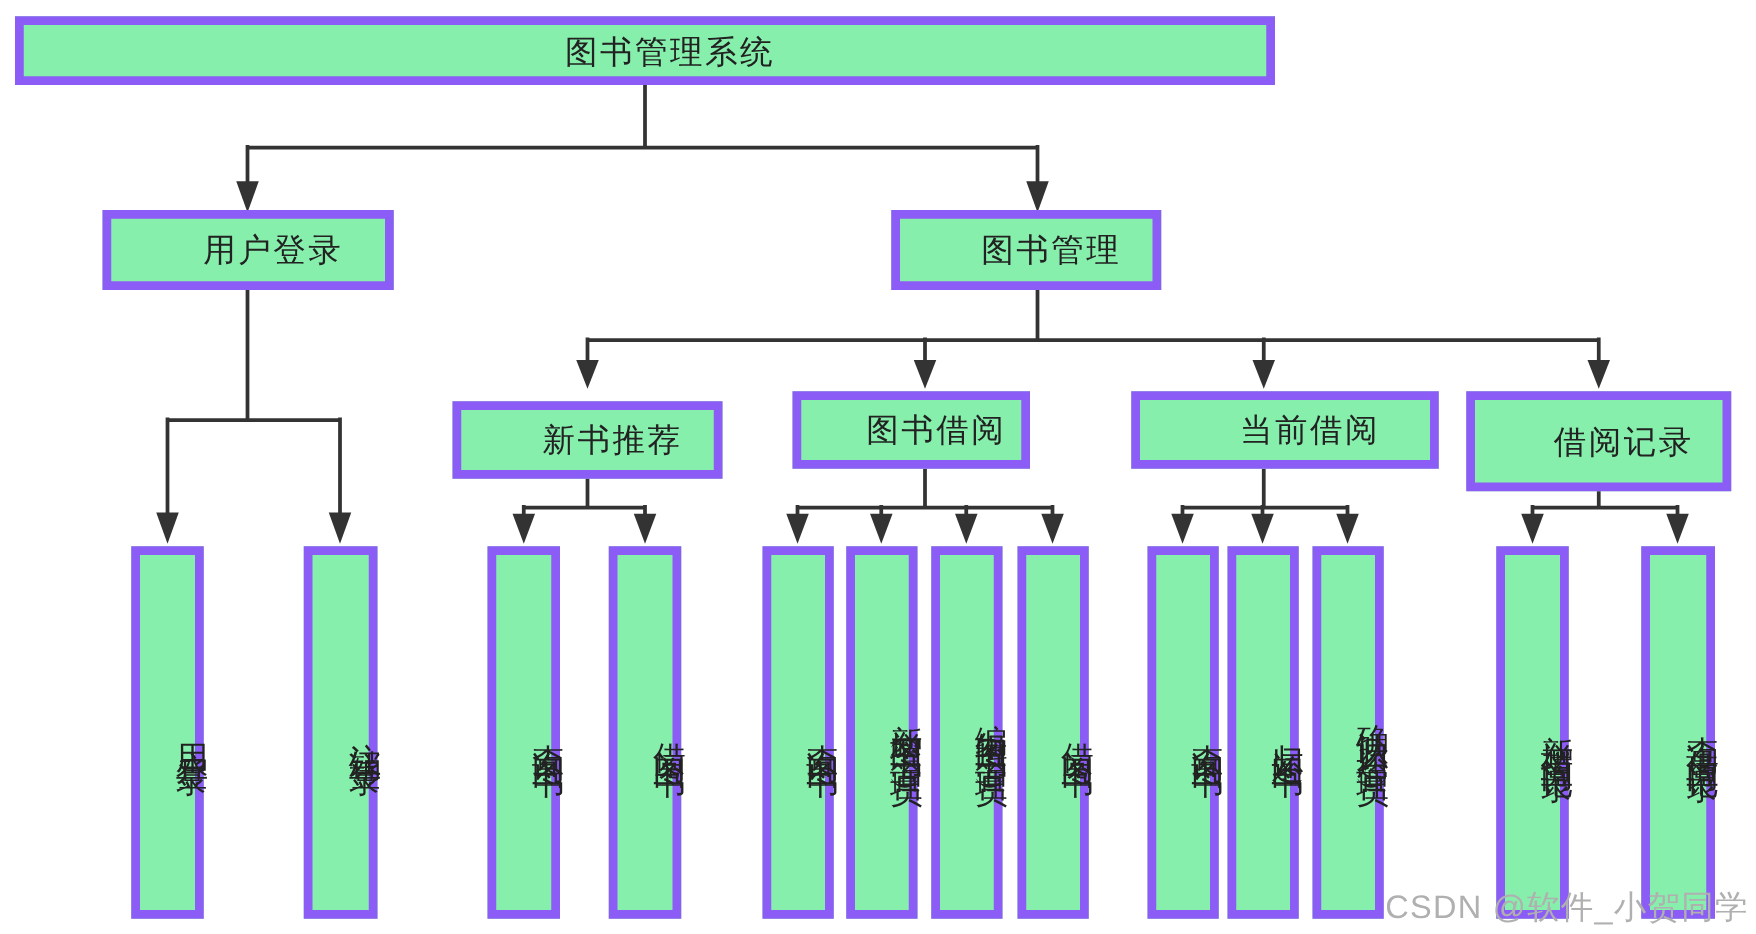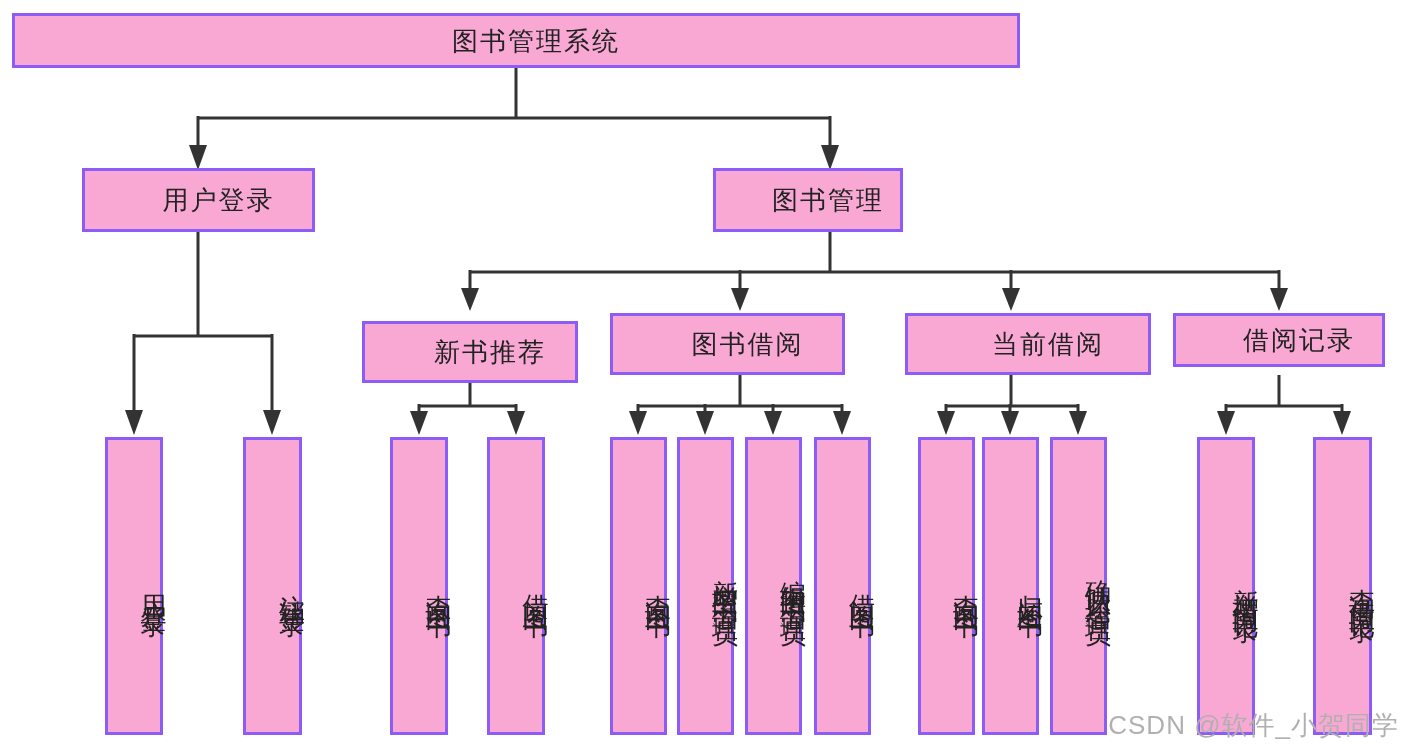--- a/index.html
+++ b/index.html
@@ -9,22 +9,22 @@
     background:#ffffff;
     overflow:hidden;
     font-family:"Liberation Sans","DejaVu Sans",sans-serif;
   }
   #connectors{position:absolute;left:0;top:0;z-index:0;}
   #connectors path{stroke:#333333;stroke-width:3;fill:none;}
   #connectors polygon{fill:#333333;stroke:none;}
   .node{
     position:absolute;
     box-sizing:border-box;
-    background:#f9a8d4;
-    border:3px solid #8b5cf6;
+    background:#86efac;
+    border:7px solid #8b5cf6;
     display:flex;
     align-items:center;
     justify-content:center;
     z-index:1;
     color:#222222;
     padding-left:40px;
   }
   .node.h .lbl{
     font-size:26px;
     letter-spacing:2px;
@@ -91,34 +91,34 @@
     <polygon points="1333,411 1351,411 1342,435"></polygon>
   </svg>
 
   <div class="node h" style="left:12px;top:13px;width:1008px;height:55px">
     <span class="lbl">图书管理系统</span>
   </div>
 
   <div class="node h" style="left:82px;top:168px;width:233px;height:64px">
     <span class="lbl">用户登录</span>
   </div>
-  <div class="node h" style="left:713px;top:168px;width:190px;height:64px">
+  <div class="node h" style="left:713px;top:168px;width:216px;height:64px">
     <span class="lbl">图书管理</span>
   </div>
 
   <div class="node h" style="left:362px;top:321px;width:216px;height:62px">
     <span class="lbl">新书推荐</span>
   </div>
-  <div class="node h" style="left:610px;top:313px;width:235px;height:62px">
+  <div class="node h" style="left:634px;top:313px;width:190px;height:62px">
     <span class="lbl">图书借阅</span>
   </div>
   <div class="node h" style="left:905px;top:313px;width:246px;height:62px">
     <span class="lbl">当前借阅</span>
   </div>
-  <div class="node h" style="left:1173px;top:313px;width:212px;height:54px">
+  <div class="node h" style="left:1173px;top:313px;width:212px;height:80px">
     <span class="lbl">借阅记录</span>
   </div>
 
   <div class="node v" style="left:105px;top:437px;width:58px;height:298px">
     <span class="lbl">用户登录</span>
   </div>
   <div class="node v" style="left:243px;top:437px;width:59px;height:298px">
     <span class="lbl">注销登录</span>
   </div>
 

